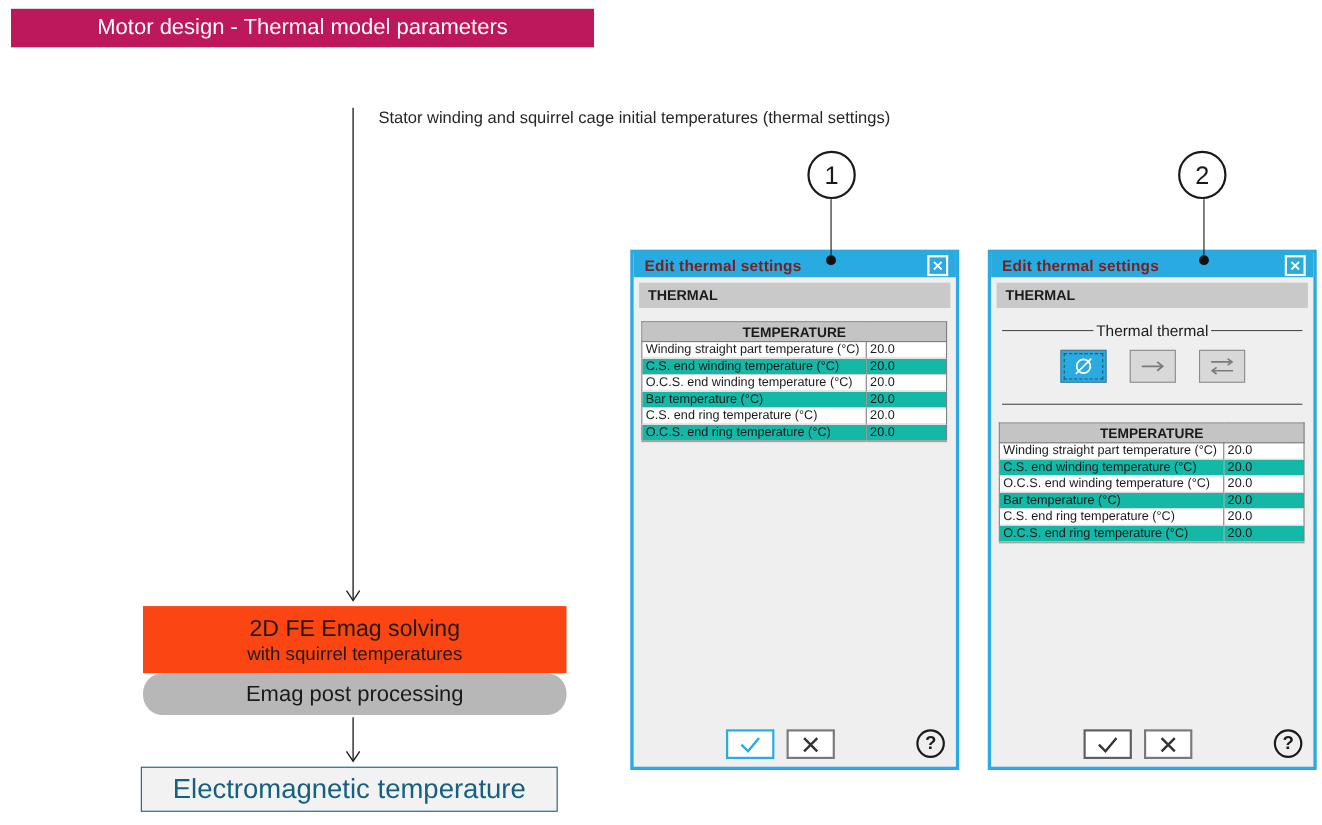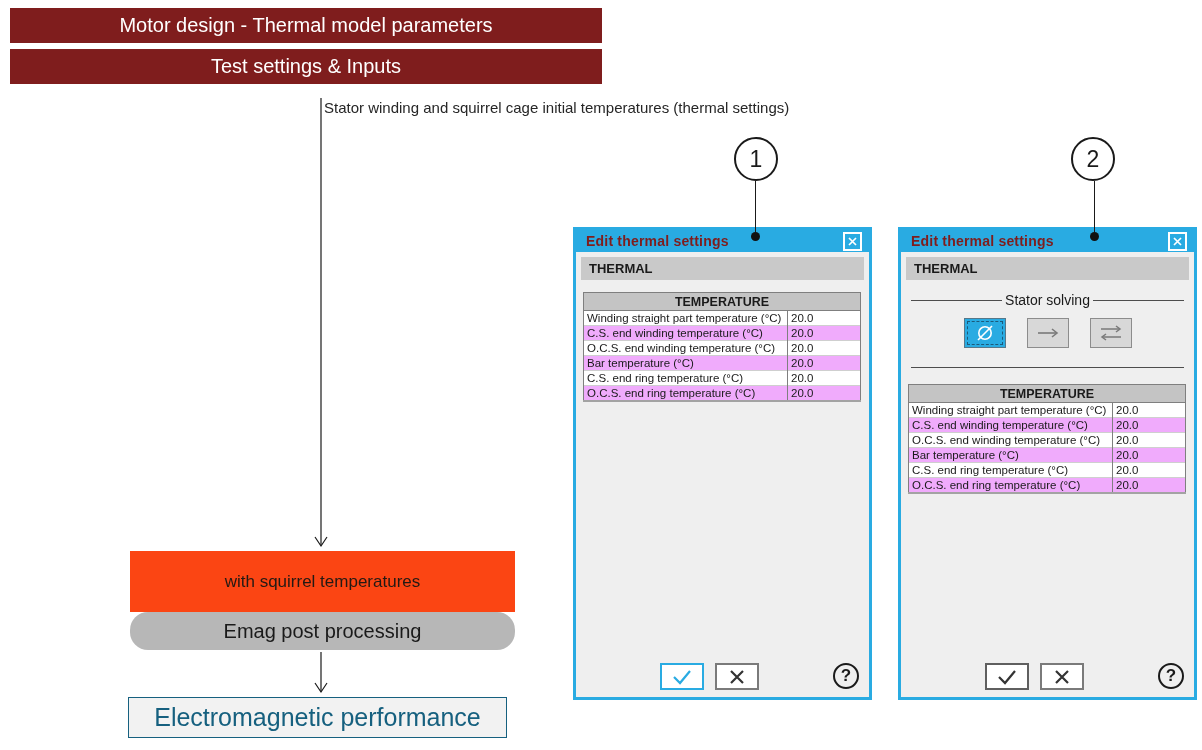--- a/index.html
+++ b/index.html
@@ -1,26 +1,26 @@
 <!DOCTYPE html>
 <html><head>
 <meta charset="utf-8">
 <style>
   * { margin:0; padding:0; box-sizing:border-box; }
   body { background:#ffffff; font-family:"Liberation Sans", sans-serif; }
   .page { position:relative; width:1202px; height:750px; background:#ffffff; overflow:hidden; }
 
   
-  .banner { position:absolute; left:10px; width:592px; height:35px; background:#7f1d1d;
+  .banner { position:absolute; left:10px; width:530px; height:35px; background:#be185d;
             color:#ffffff; font-size:20px; display:flex; align-items:center; justify-content:center; }
   .banner1 { top:8px; }
   .banner2 { top:49px; }
 
   
-  .annotation { position:absolute; left:324px; top:99px; font-size:15px; color:#262626; }
+  .annotation { position:absolute; left:344px; top:99px; font-size:15px; color:#262626; }
 
   
   .arrow-svg { position:absolute; overflow:visible; }
   .arrow-svg line, .arrow-svg polyline { stroke:#1a1a1a; stroke-width:1.2; fill:none; }
 
   
   .solve-box { position:absolute; left:130px; top:551px; width:385px; height:61px; background:#fb4513;
                color:#231a14; display:flex; flex-direction:column; align-items:center; justify-content:center; }
   .solve-box .l1 { font-size:21px; line-height:25px; }
   .solve-box .l2 { font-size:17px; line-height:21px; }
@@ -49,21 +49,21 @@
                     font-size:13px; font-weight:700; line-height:23px; padding-left:8px; }
 
   
   table.temp { border-collapse:collapse; margin-left:7px; background:#ffffff; table-layout:fixed; }
   table.temp th { width:277px; height:18px; background:#c4c4c4; border:1px solid #7f7f7f;
                   font-size:12.5px; font-weight:700; color:#1a1a1a; }
   table.temp td { height:15px; font-size:11.5px; color:#1a1a1a; padding:0 0 0 3px;
                   border-top:1px solid #cfcfcf; white-space:nowrap; overflow:hidden;margin-left:24px; }
   table.temp td.lbl { width:204px; border-left:1px solid #7f7f7f; }
   table.temp td.val { width:73px; border-left:1px solid #7f7f7f; border-right:1px solid #7f7f7f; }
-  table.temp tr.alt td { background:#f0abfc; }
+  table.temp tr.alt td { background:#14b8a6; }
   table.temp tr:last-child td { border-bottom:2px solid #a3a3a3; }
   .mt12 { margin-top:12px; }
   .mt16 { margin-top:16px; }
 
   
   .legendrow { display:flex; align-items:center; margin:11px 10px 0 10px; height:18px; }
   .legendrow .hline { flex:1; height:1px; background:#4d4d4d; }
   .legendrow .legend { font-size:14px; color:#1a1a1a; padding:0 3px; }
   .tsbuttons { margin-top:9px; display:flex; justify-content:center; gap:21px; }
   .tsbtn { width:42px; height:30px; background:#d8d8d8; border:1px solid #8c8c8c;
@@ -83,40 +83,40 @@
   .help-circle { position:absolute; right:10px; top:0; width:26px; height:26px; border:2.5px solid #1a1a1a;
                  border-radius:50%; color:#1a1a1a; font-size:17px; font-weight:700;
                  display:flex; align-items:center; justify-content:center; cursor:pointer; }
 </style>
 </head>
 <body>
 
 <div class="page">
 
   <div class="banner banner1">Motor design - Thermal model parameters</div>
-  <div class="banner banner2">Test settings &amp; Inputs</div>
 
   <div class="annotation">Stator winding and squirrel cage initial temperatures (thermal settings)</div>
 
   <svg class="arrow-svg" style="left:311px; top:98px;" width="20" height="454">
     <line x1="10" y1="0" x2="10" y2="447"></line>
     <polyline points="4,439 10,448 16,439"></polyline>
   </svg>
 
   <div class="solve-box">
+    <div class="l1">2D FE Emag solving</div>
     <div class="l2">with squirrel temperatures</div>
   </div>
   <div class="post-box">Emag post processing</div>
 
   <svg class="arrow-svg" style="left:311px; top:652px;" width="20" height="44">
     <line x1="10" y1="0" x2="10" y2="39"></line>
     <polyline points="4,31 10,40 16,31"></polyline>
   </svg>
 
-  <div class="result-box">Electromagnetic performance</div>
+  <div class="result-box">Electromagnetic temperature</div>
 
   <div class="dialog" style="left:573px;">
     <div class="titlebar">
       <span class="title">Edit thermal settings</span>
       <span class="closebox">
         <svg width="9" height="9">
             <path d="M1 1 L8 8 M8 1 L1 8" stroke="#ffffff" stroke-width="1.7" fill="none"></path>
           </svg>
       </span>
     </div>
@@ -176,21 +176,21 @@
         <svg width="9" height="9">
             <path d="M1 1 L8 8 M8 1 L1 8" stroke="#ffffff" stroke-width="1.7" fill="none"></path>
           </svg>
       </span>
     </div>
     <div class="dlg-body">
       <div class="section-header">THERMAL</div>
 
       <div class="legendrow">
         <span class="hline"></span>
-        <span class="legend">Stator solving</span>
+        <span class="legend">Thermal thermal</span>
         <span class="hline"></span>
       </div>
       <div class="tsbuttons">
         <button class="tsbtn selected">
           <svg width="24" height="20">
             <circle cx="12" cy="10" r="6.2" fill="none" stroke="#ffffff" stroke-width="1.6"></circle>
             <line x1="5" y1="17" x2="19" y2="3" stroke="#ffffff" stroke-width="1.6"></line>
           </svg>
         </button>
         <button class="tsbtn">

